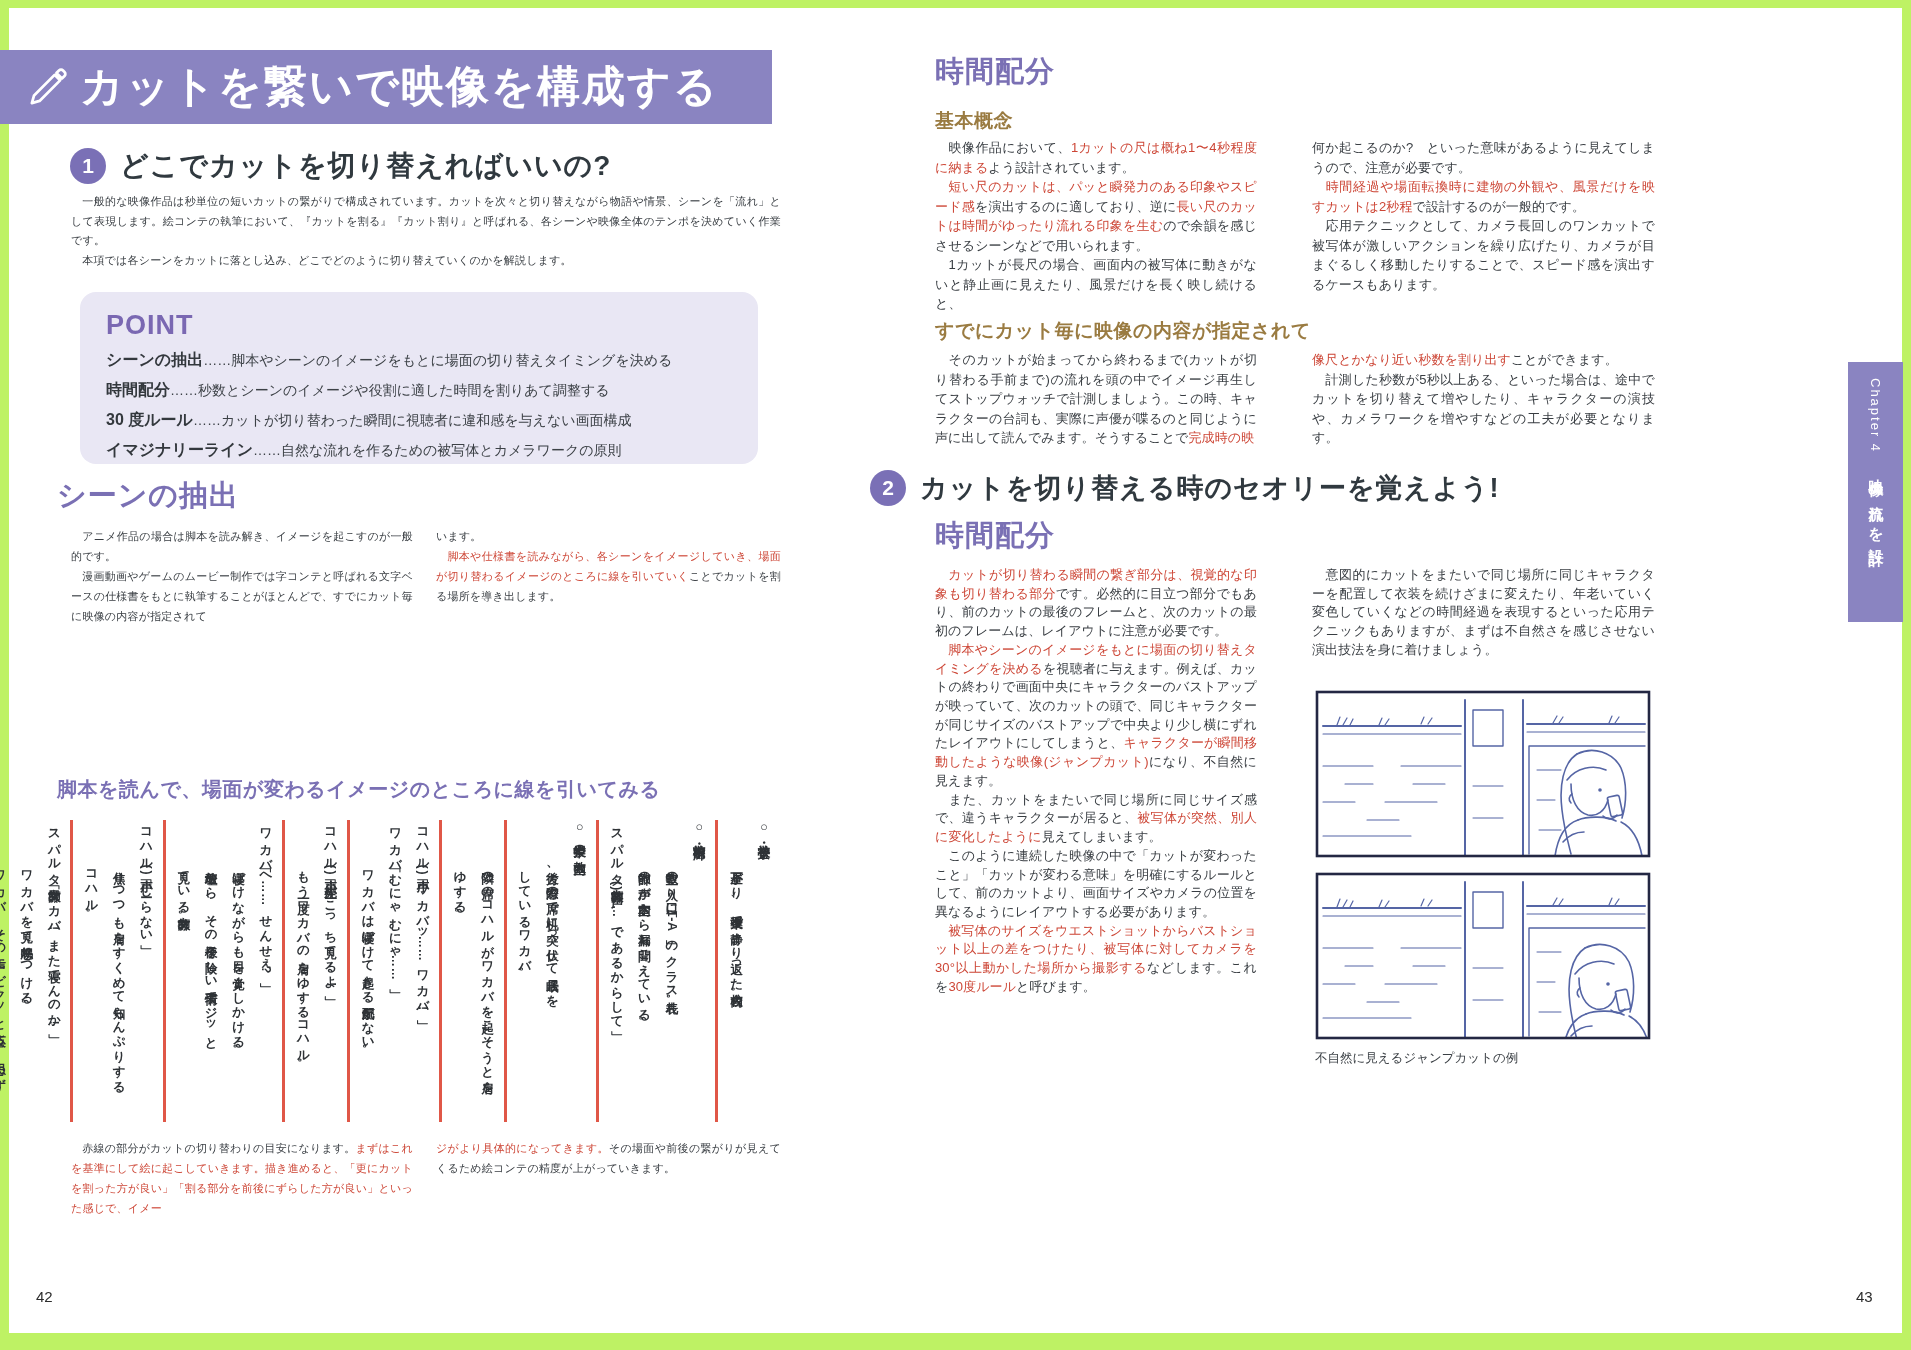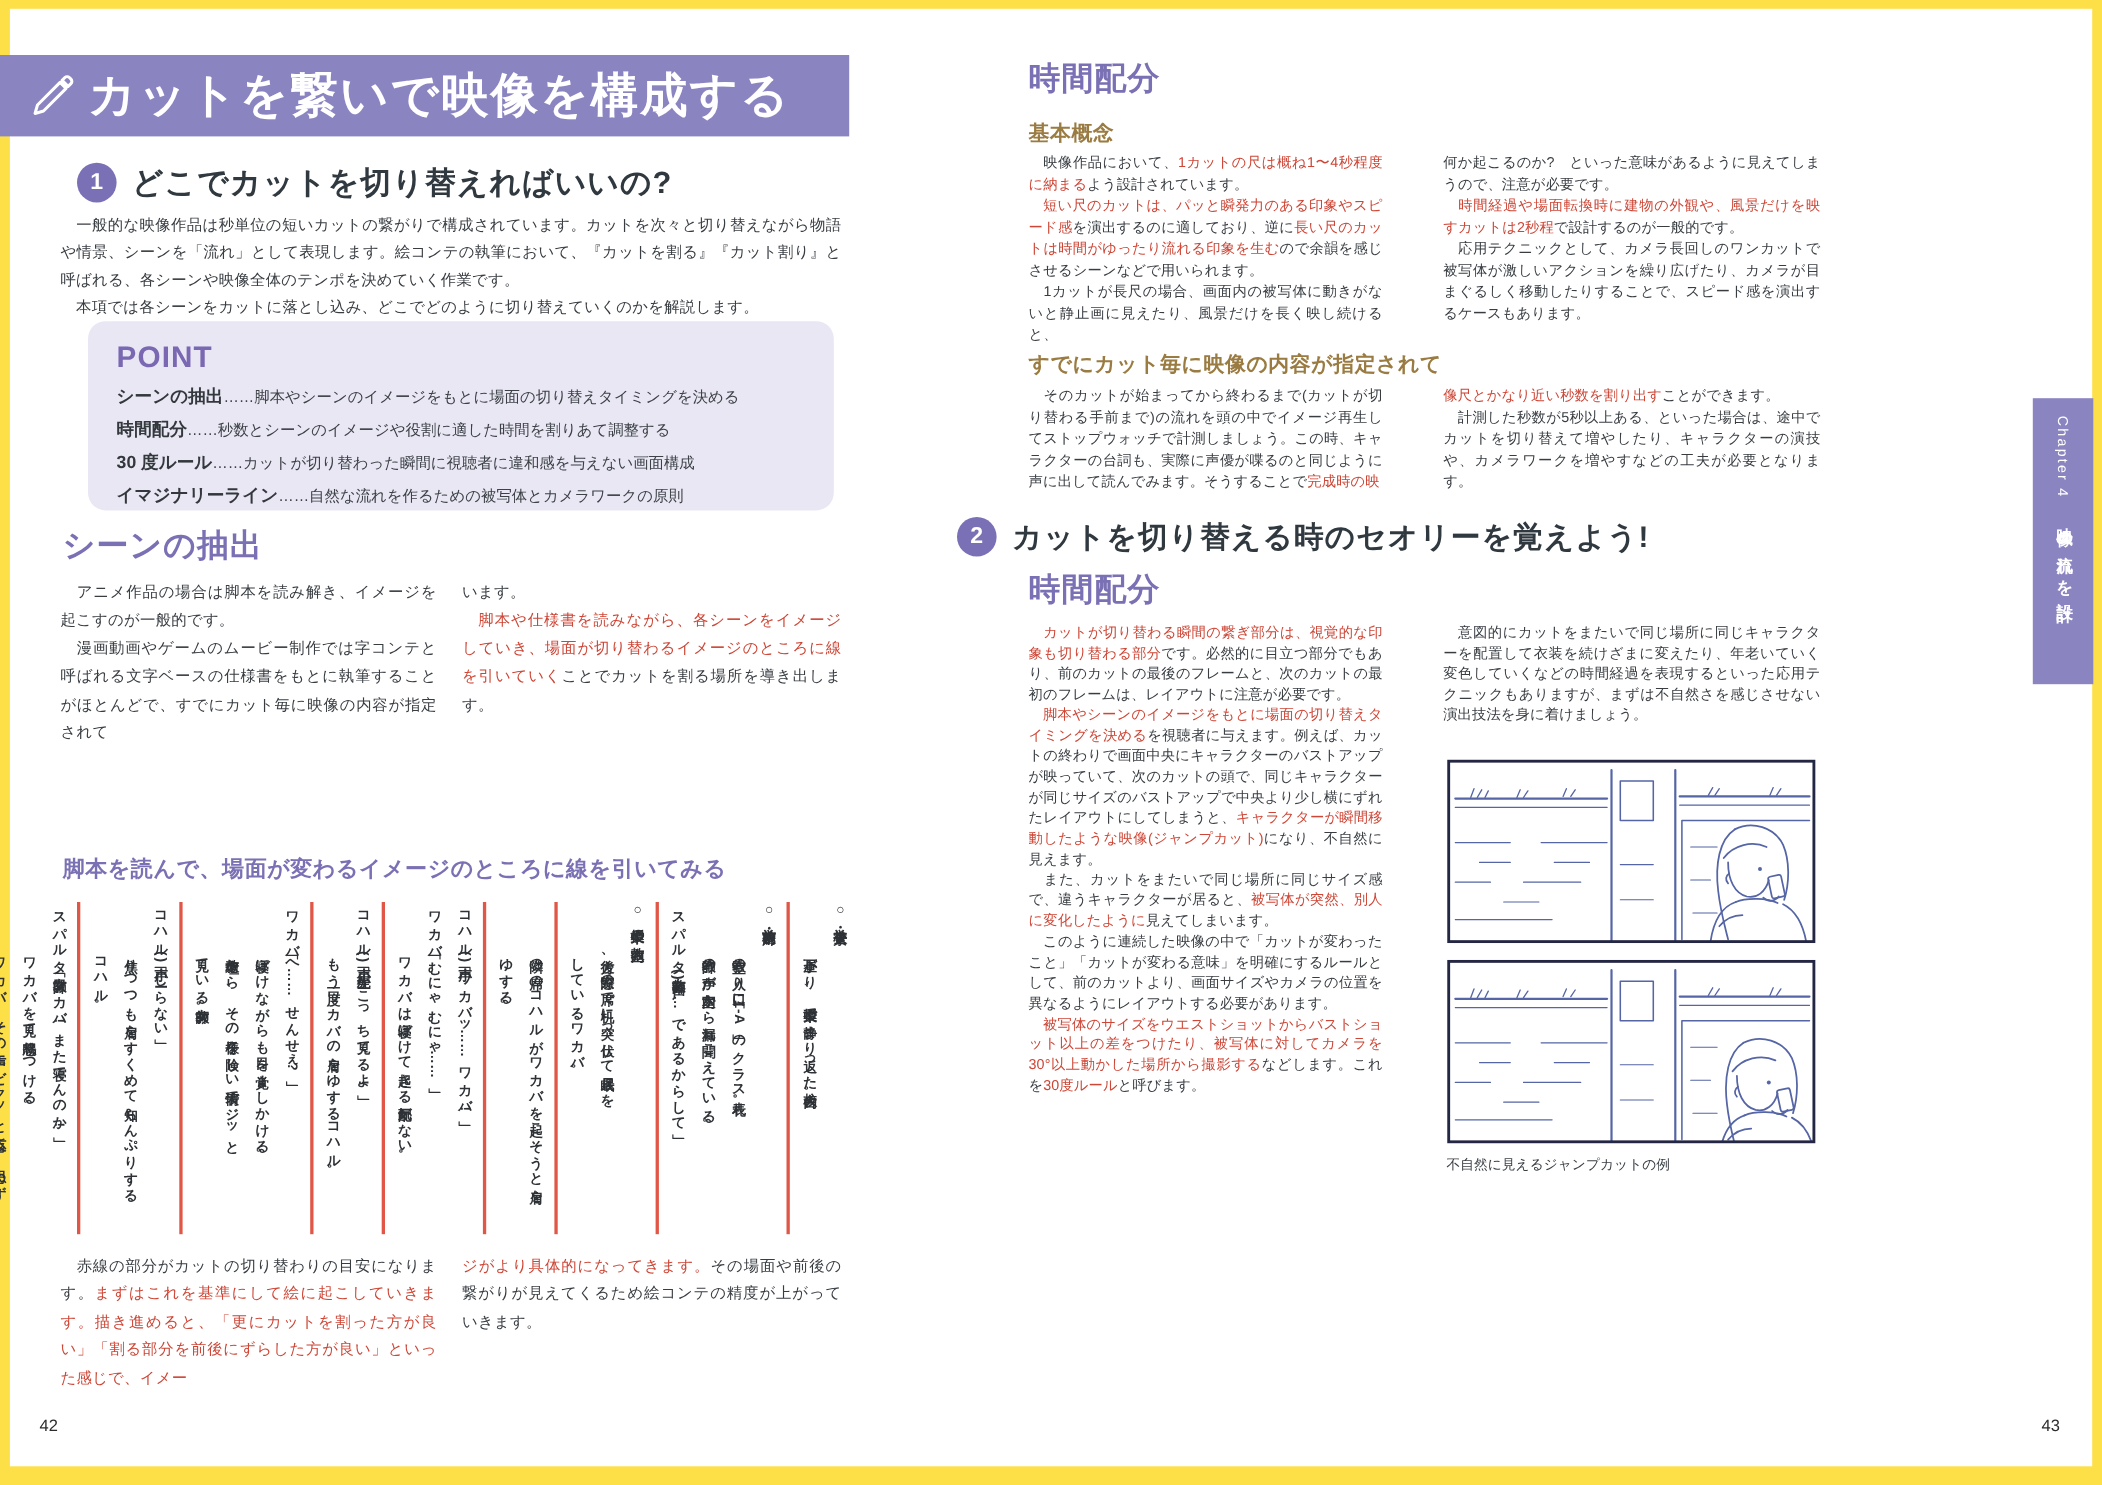--- a/index.html
+++ b/index.html
@@ -1,22 +1,22 @@
 <!DOCTYPE html>
 <html><head>
 <meta charset="utf-8">
 <style>
   html,body{margin:0;padding:0;}
   body{background:#0e0e0e;font-family:"Liberation Sans","DejaVu Sans",sans-serif;}
-  .frame{position:relative;width:1911px;height:1350px;background:#fde047;overflow:hidden;}
+  .frame{position:relative;width:1911px;height:1350px;background:#bef264;overflow:hidden;}
   .paper{position:absolute;left:9px;top:8px;right:9px;bottom:17px;background:#ffffff;}
   .abs{position:absolute;}
   p{margin:0;text-align:justify;}
   .red{color:#cd4636;}
-  .body-txt{font-size:14px;line-height:1.82;color:#383d42;letter-spacing:.2px;}
+  .body-txt{font-size:11px;line-height:1.82;color:#383d42;letter-spacing:.2px;margin-left:16px;}
   .body-txt-r{font-size:13px;line-height:1.5;color:#383d42;letter-spacing:.1px;}
   
   .banner{left:0;top:50px;width:772px;height:74px;background:#8a84c1;color:#fff;display:flex;align-items:center;padding-left:26px;box-sizing:border-box;}
   .banner .ttl{font-size:43px;font-weight:bold;letter-spacing:2px;}
   .banner svg{width:44px;height:44px;margin-right:10px;}
   
   .secrow{display:flex;align-items:center;gap:14px;}
   .numcirc{width:36px;height:36px;border-radius:50%;background:#7a70b6;color:#fff;font-weight:bold;font-size:21px;display:flex;align-items:center;justify-content:center;flex:0 0 auto;}
   .sectitle{font-size:28px;font-weight:bold;color:#30393f;letter-spacing:1px;}
   

